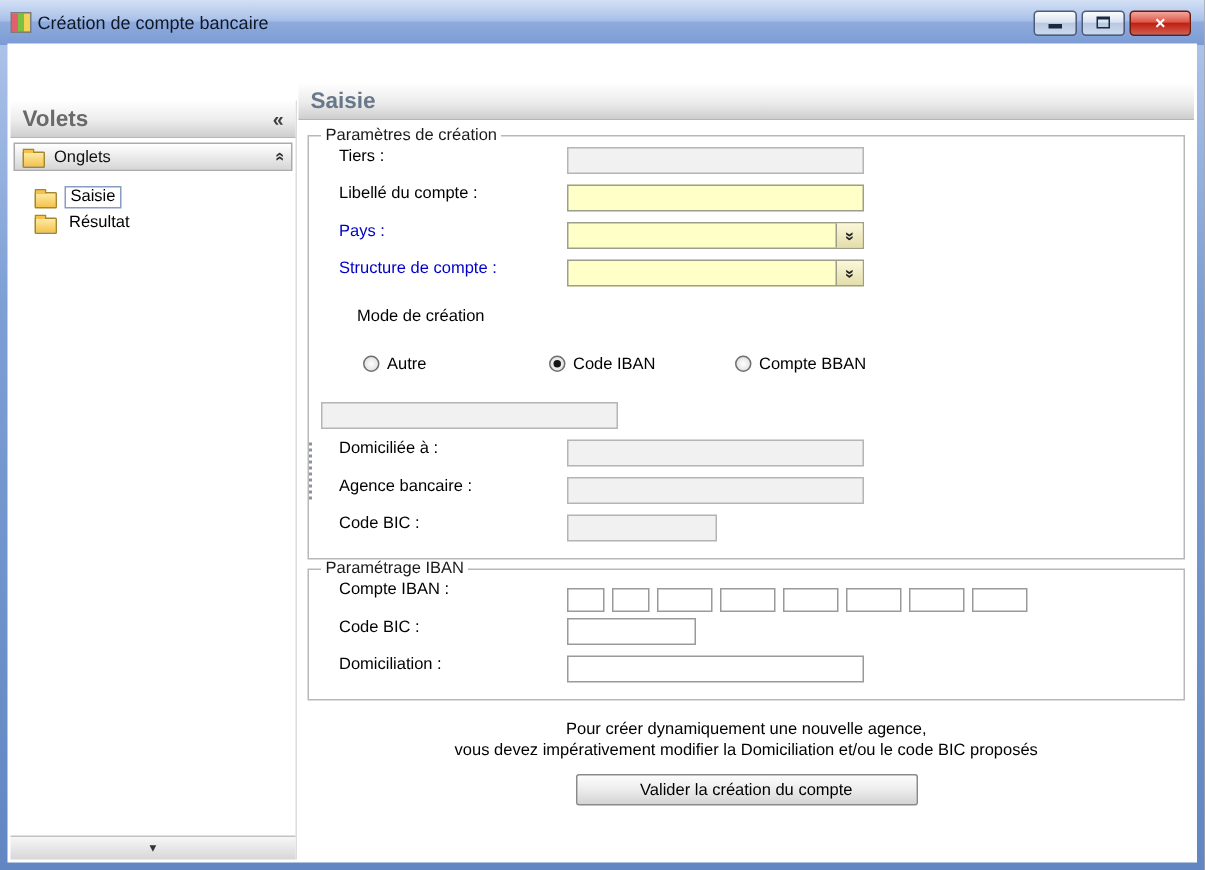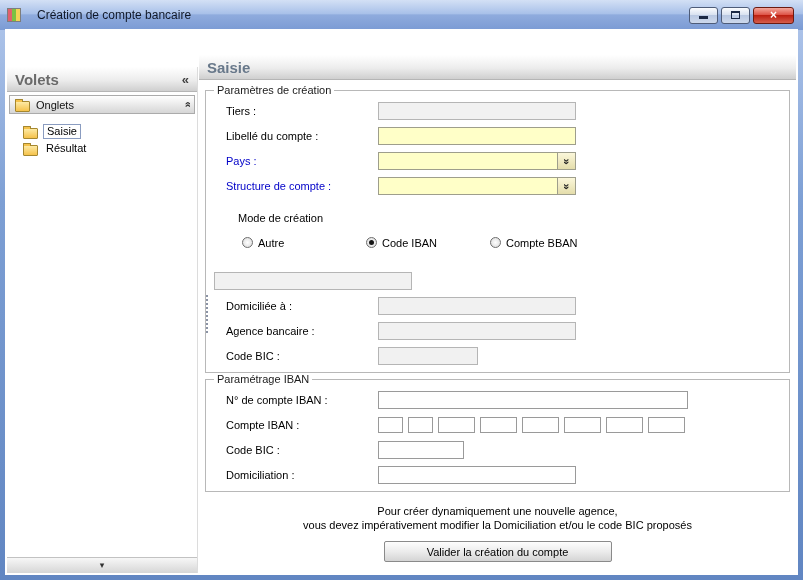--- a/index.html
+++ b/index.html
@@ -3,21 +3,21 @@
 <meta charset="utf-8">
 <style>
   html,body{margin:0;padding:0;background:#888;}
   body{font-family:"Liberation Sans", sans-serif;font-size:11px;color:#000;}
 
   .window{position:relative;width:803px;height:580px;
     background:linear-gradient(#b3c8ec,#7d9fd4 35%,#6186c2);overflow:hidden;}
 
   
   .titlebar{position:absolute;top:0;left:0;right:0;height:30px;display:flex;align-items:center;
-    padding:0 7px;gap:16px;
+    padding:0 7px;gap:4px;
     background:linear-gradient(#d3e0f5,#a9c1e9 45%,#8fabdd 50%,#7b9bd4);}
   .appicon{width:14px;height:14px;border:1px solid #7d7d7d;background:
     linear-gradient(90deg,#e0606e 0 34%,#7ac143 34% 67%,#f2d355 67% 100%);box-sizing:border-box;}
   .wtitle{font-size:12px;color:#101828;}
   .winbtns{margin-left:auto;display:flex;gap:3px;padding-right:2px;}
   .wbtn{width:29px;height:17px;display:flex;align-items:center;justify-content:center;
     border:1px solid #4e5c78;border-radius:3px;box-sizing:border-box;
     background:linear-gradient(#fbfcfe,#d9e2f0 45%,#b9c8e2 50%,#cdd9ec);cursor:default;}
   .wbtn.close{width:41px;border-color:#6b1a10;color:#fff;font-weight:bold;font-size:12px;
     background:linear-gradient(#f3a79c,#de5447 45%,#bd2012 50%,#d55d4c);}
@@ -52,21 +52,21 @@
     line-height:14px;font-size:9px;color:#333;}
 
   
   .main{position:absolute;left:194px;top:26px;right:2px;bottom:2px;background:#fff;}
   .main .panel-header{color:#68788a;}
   .content{position:absolute;top:25px;left:0;right:0;bottom:0;padding:4px 6px 0 6px;box-sizing:border-box;}
 
   fieldset{border:1px solid #b8b8b8;margin:0;padding:2px 8px 4px 8px;}
   legend{font-size:11px;color:#1a1a1a;padding:0 3px;}
 
-  .row{display:flex;align-items:center;height:25px;}
+  .row{display:flex;height:25px;}
   .row > .flabel{width:152px;padding-left:12px;flex:0 0 auto;}
   .lbl-blue{color:#0000c8;}
   .gap14{height:13px;}
   .gap8{height:7px;}
 
   .txt{height:18px;width:198px;border:1px solid #9a9a9a;background:#fff;
     font:inherit;padding:0 3px;box-sizing:border-box;}
   .txt.yellow{background:#ffffc8;border-color:#9e9e8c;}
   .txt.disabled{background:#f1f1f1;border-color:#b5b5b5;}
   .txt.w100{width:100px;}
@@ -235,24 +235,20 @@
 
           <div class="row">
             <span class="flabel">Code BIC :</span>
             <input class="txt disabled w100" readonly="" style="">
           </div>
         </fieldset>
 
         <fieldset>
           <legend>Paramétrage IBAN</legend>
 
-          <div class="row">
-            <span class="flabel">N° de compte IBAN :</span>
-            <input class="txt w310" style="">
-          </div>
 
           <div class="row">
             <span class="flabel">Compte IBAN :</span>
             <span class="iban-strip">
               <input class="seg s" style="">
               <input class="seg s" style="">
               <input class="seg w" style="">
               <input class="seg w" style="">
               <input class="seg w" style="">
               <input class="seg w" style="">

